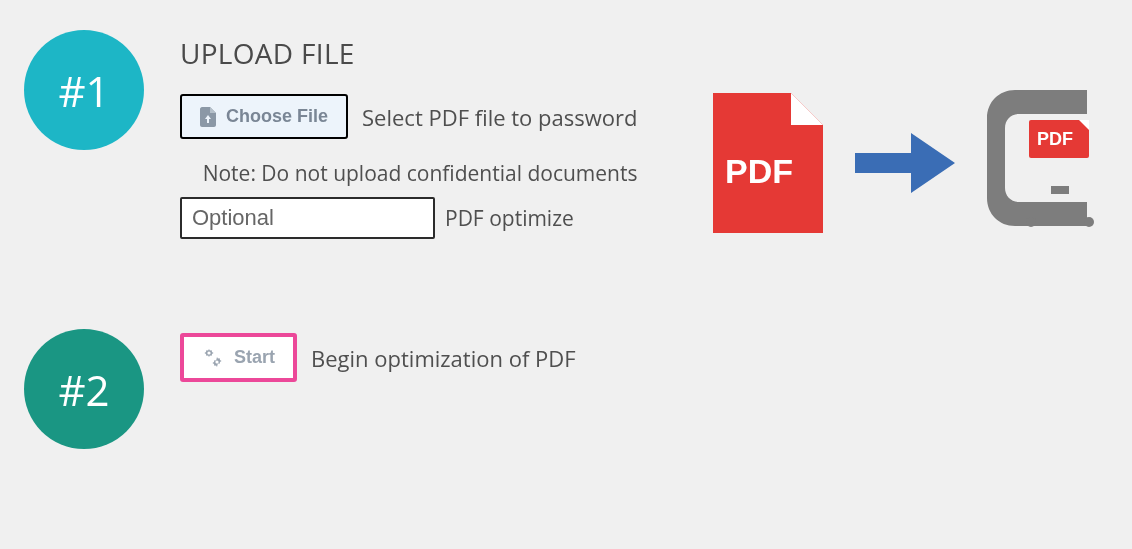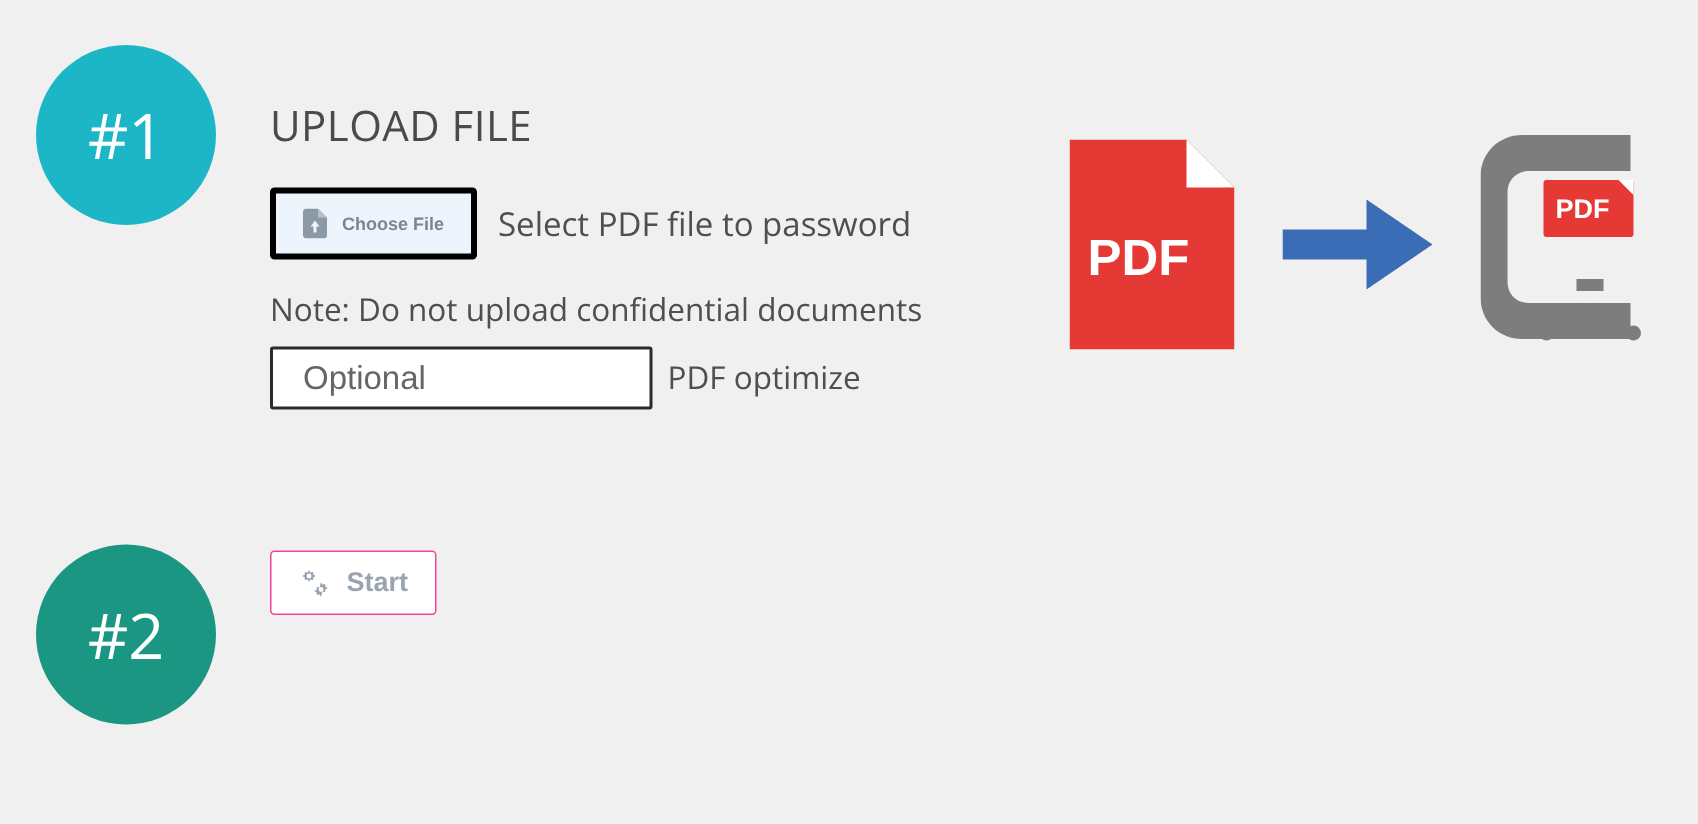--- a/index.html
+++ b/index.html
@@ -35,47 +35,46 @@
     }
     .badge1 { background: #1db6c6; }
     .badge2 { background: #1a9683; }
     .content { padding-top: 4px; }
     .heading {
       font-size: 28px;
       font-weight: 400;
       color: #4a4a4a;
       letter-spacing: 0.3px;
       margin-bottom: 22px;
-      margin-top: 31px;
     }
     .row {
       display: flex;
       align-items: center;
       margin-bottom: 20px;
     }
     .choose-btn {
       background: #edf4fb;
-      border: 4px solid #000000;
+      border: 2px solid #000000;
       border-radius: 3px;
       padding: 10px 18px;
       display: inline-flex;
       align-items: center;
       cursor: pointer;
       color: #7a8695;
       font-weight: 600;
-      font-size: 12px;
+      font-size: 18px;
       margin-right: 14px;
     }
     .choose-btn .f-icon {
       margin-right: 10px;
       display: inline-flex;
     }
     .start-btn {
       background: #ffffff;
-      border: 1px solid #ec4899;
+      border: 4px solid #ec4899;
       border-radius: 3px;
       padding: 10px 18px;
       display: inline-flex;
       align-items: center;
       cursor: pointer;
       color: #9aa4b0;
       font-weight: 600;
       font-size: 18px;
       margin-right: 14px;
     }
@@ -93,21 +92,21 @@
       margin-bottom: 10px;
       text-align: right;
     }
     .pw-row { display: flex; align-items: center; }
     .pw-input {
       width: 255px;
       height: 42px;
       border: 2px solid #2b2b2b;
       border-radius: 2px;
       font-size: 22px;
-      padding: 4px 20px;
+      padding: 4px 10px;
       color: #666;
       background: #fff;
       margin-right: 10px;
     }
     .pw-input::placeholder { color: #666; }
     .pw-label { font-size: 21px; color: #4f4f4f; }
 
     .illustration {
       position: absolute;
       right: 30px;
@@ -198,16 +197,17 @@
               <g fill="#9aa4b0">
                 <path d="M7 0l.9 1.6 1.8-.3.3 1.8 1.6.9-1.6.9-.3 1.8-1.8-.3L7 8l-.9-1.6-1.8.3-.3-1.8L2.4 4l1.6-.9.3-1.8 1.8.3L7 0z"></path>
                 <circle cx="7" cy="4" r="1.6" fill="#ffffff"></circle>
                 <path d="M15 8l.9 1.6 1.8-.3.3 1.8 1.6.9-1.6.9-.3 1.8-1.8-.3L15 18l-.9-1.6-1.8.3-.3-1.8-1.6-.9 1.6-.9.3-1.8 1.8.3L15 8z"></path>
                 <circle cx="15" cy="13" r="1.6" fill="#ffffff"></circle>
               </g>
             </svg>
           </span>
           <span>Start</span>
         </button>
+        <span class="instr">Begin optimization of PDF</span>
       </div>
     </div>
   </div>
 </div>
 
 </body></html>

